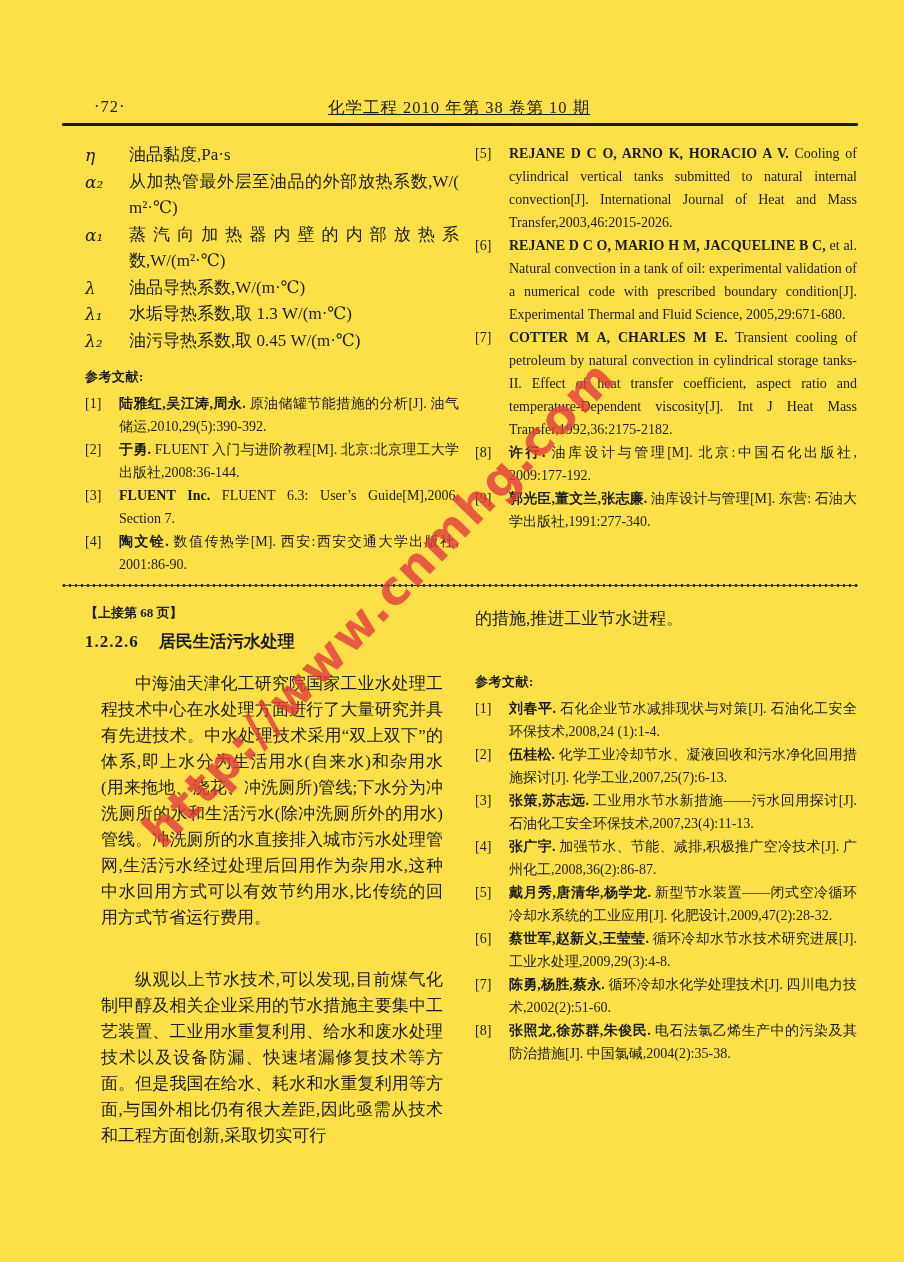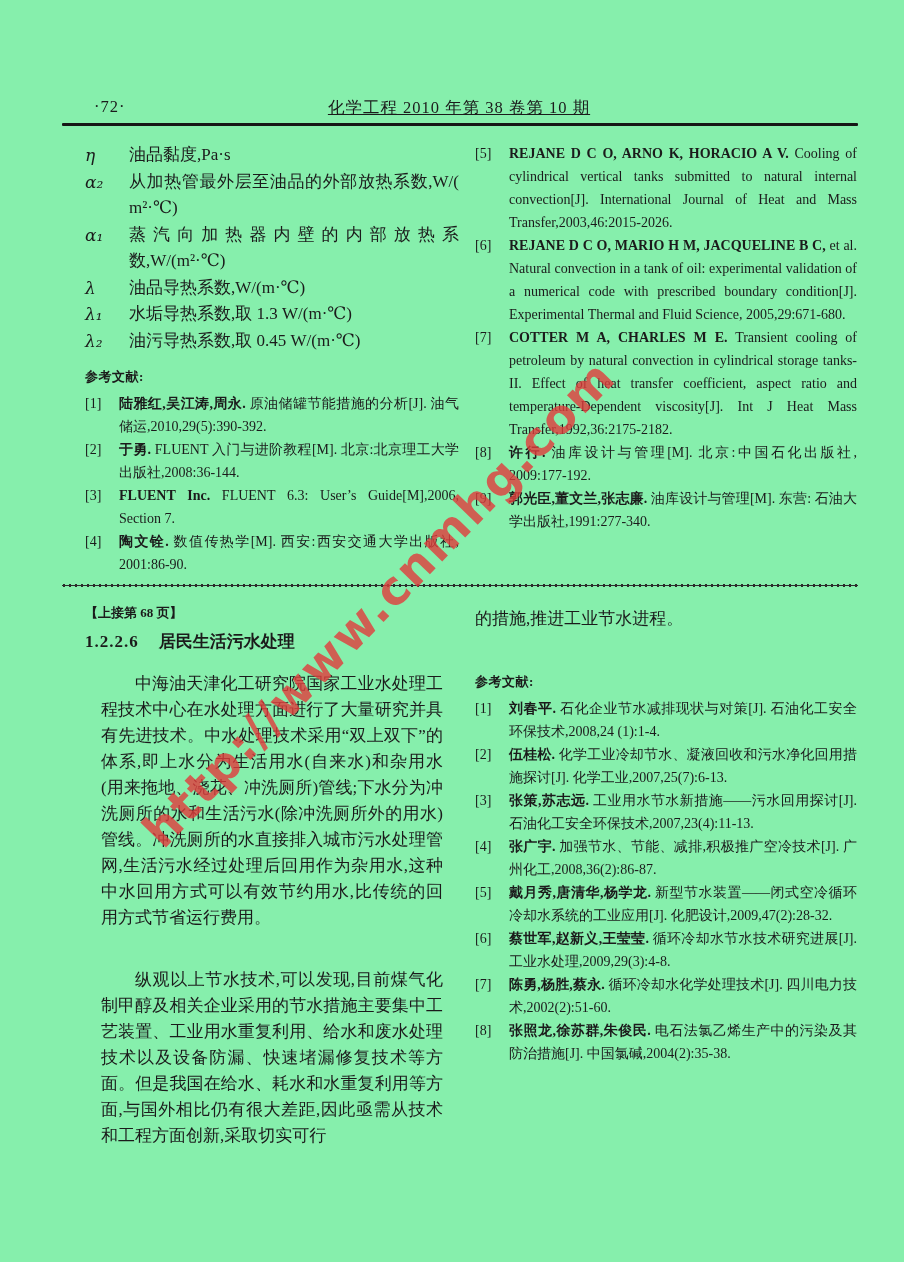--- a/index.html
+++ b/index.html
@@ -1,20 +1,20 @@
 <!DOCTYPE html>
 <html><head>
 <meta charset="utf-8">
 <style>
   html,body{margin:0;padding:0;background:#e9e9e6;}
   .page{
     position:relative;
     width:904px;height:1262px;
     margin:0 auto;
-    background:#86efac;
+    background:#fde047;
     font-family:"Liberation Serif","DejaVu Serif",serif;
     color:#1b1b1b;
     overflow:hidden;
   }
   
   .hdr{position:absolute;top:97px;left:62px;right:48px;height:22px;font-size:16.5px;}
   .hdr-pageno{position:absolute;left:32px;top:0;letter-spacing:1px;}
   .hdr-journal{position:absolute;left:0;right:0;top:0;text-align:center;letter-spacing:1px;text-decoration:underline;}
   .hdr-rule{position:absolute;top:123px;left:62px;right:46px;height:3px;background:#161616;border-radius:1px;}
 

